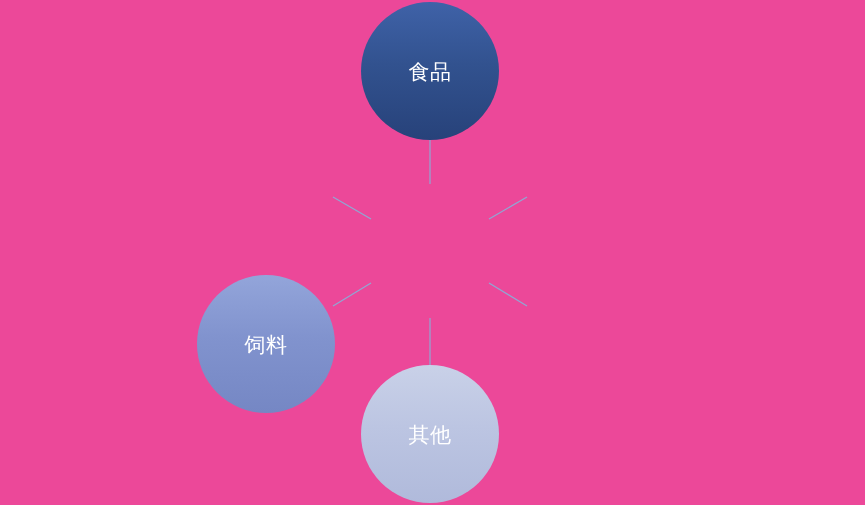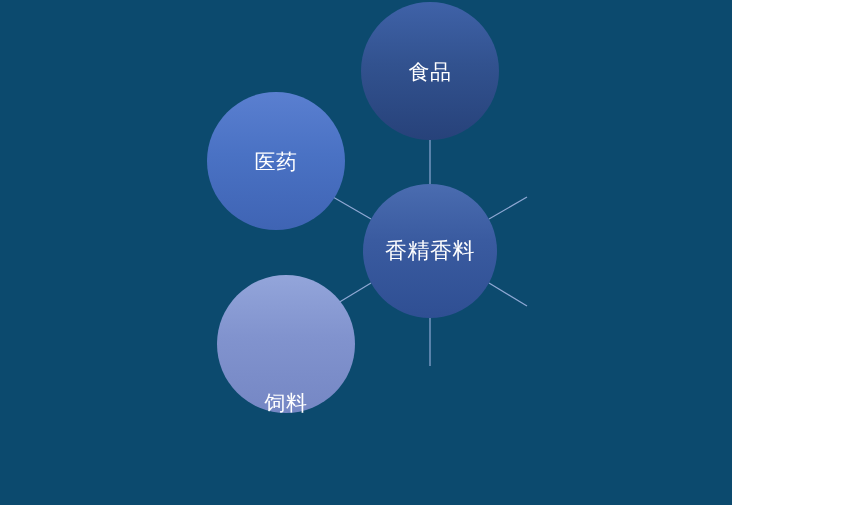--- a/index.html
+++ b/index.html
@@ -5,23 +5,23 @@
   html, body {
     margin: 0;
     padding: 0;
     background: #ffffff;
   }
   body {
     font-family: "Liberation Sans", "DejaVu Sans", sans-serif;
   }
   #diagram-canvas {
     position: relative;
-    width: 732px;
+    width: 865px;
     height: 505px;
-    background: #0c4a6e;
+    background: #ec4899;
     overflow: hidden;
   }
   #connector-layer {
     position: absolute;
     left: 0;
     top: 0;
     width: 865px;
     height: 505px;
     pointer-events: none;
   }
@@ -67,24 +67,23 @@
     left: 516px;
     top: 275px;
     background: linear-gradient(180deg, #93a5da 0%, #8193ce 45%, #7587c4 100%);
   }
   .sat-bottom {
     left: 361px;
     top: 365px;
     background: linear-gradient(180deg, #c9d1e8 0%, #bcc5e2 45%, #b0badb 100%);
   }
   .sat-lower-left {
-    left: 217px;
+    left: 197px;
     top: 275px;
     background: linear-gradient(180deg, #93a5da 0%, #8193ce 45%, #7587c4 100%);
-    align-items: flex-end;
   }
   .sat-upper-left {
     left: 207px;
     top: 92px;
     background: linear-gradient(180deg, #5a7fd0 0%, #4a72c4 45%, #3f64b4 100%);
   }
 </style>
 </head>
 <body>
 
@@ -98,26 +97,23 @@
     <line x1="371" y1="283" x2="333" y2="306" stroke="#8fa8d4" stroke-width="1.2"></line>
     <line x1="371" y1="219" x2="333" y2="197" stroke="#8fa8d4" stroke-width="1.2"></line>
   </svg>
 
   <div class="node node-sat sat-top">
     <span class="node-label">食品</span>
   </div>
 
 
 
+  <div class="node node-sat sat-bottom">
+    <span class="node-label">其他</span>
+  </div>
 
   <div class="node node-sat sat-lower-left">
     <span class="node-label">饲料</span>
   </div>
 
-  <div class="node node-sat sat-upper-left">
-    <span class="node-label">医药</span>
-  </div>
 
-  <div class="node node-hub">
-    <span class="node-label">香精香料</span>
-  </div>
 
 </div>
 
 </body></html>

